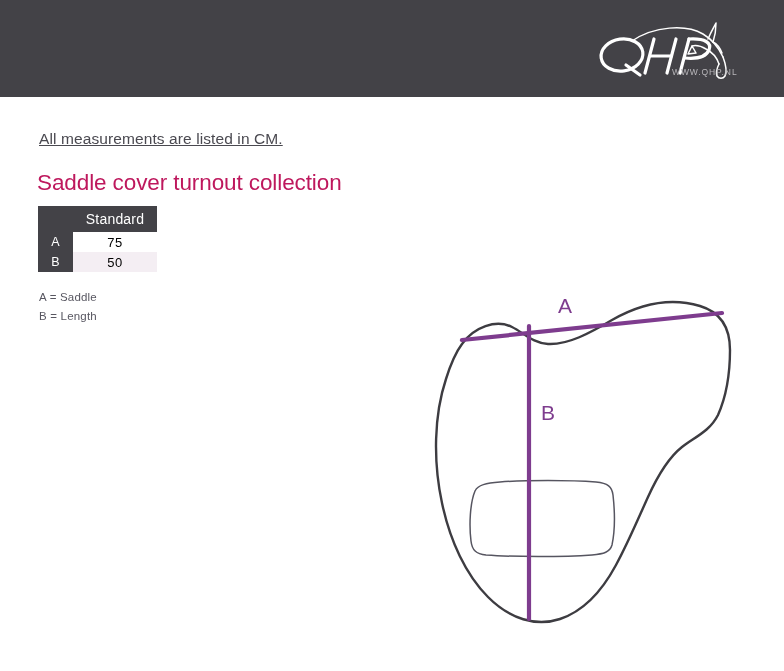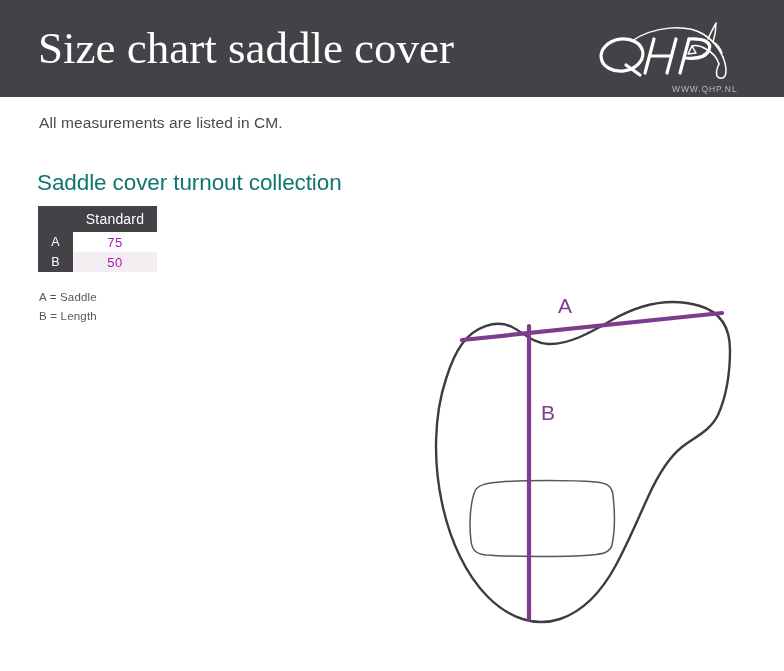--- a/index.html
+++ b/index.html
@@ -46,40 +46,40 @@
   #brand-logo svg { display: block; }
   #brand-url {
     position: absolute;
     left: 672px;
     top: 67px;
     font-family: "Liberation Sans", sans-serif;
     font-size: 8.5px;
     letter-spacing: 0.9px;
     color: #b9b7bb;
     white-space: nowrap;
-    margin-top: 17px;
   }
 
   
   #measure-note {
     position: absolute;
     left: 39px;
-    top: 114px;
+    top: 130px;
     font-size: 15.5px;
     color: #4a4950;
     letter-spacing: 0.1px;
     white-space: nowrap;
+    text-decoration: underline;
   }
   #section-heading {
     position: absolute;
     left: 37px;
     top: 170px;
     font-size: 22.5px;
     font-weight: 400;
-    color: #0f766e;
+    color: #be185d;
     letter-spacing: -0.1px;
     white-space: nowrap;
   }
 
   
   #size-table {
     position: absolute;
     left: 38px;
     top: 206px;
     border-collapse: collapse;
@@ -109,21 +109,21 @@
   .td-rowlabel {
     background: #434247;
     color: #ffffff;
     font-size: 12.5px;
     text-align: center;
     height: 20px;
     letter-spacing: 0.2px;
   }
   .td-value {
     font-size: 13px;
-    color: #a21caf;
+    color: #000000;
     text-align: center;
     height: 20px;
     letter-spacing: 0.4px;
   }
   .row-odd .td-value { background: #ffffff; }
   .row-even .td-value { background: #f4eef3; }
 
   #table-legend {
     position: absolute;
     left: 39px;
@@ -148,21 +148,20 @@
     font-family: "Liberation Sans", sans-serif;
     font-size: 21px;
     fill: #7e3c8e;
   }
 </style>
 </head>
 <body>
 
 <div id="header-band">
 
-  <div id="page-title">Size chart saddle cover</div>
 
   <div id="brand-logo">
     <svg width="160" height="66" viewBox="0 0 160 66" xmlns="http://www.w3.org/2000/svg">
 
       <g fill="none" stroke="#ffffff">
 
         <ellipse cx="30" cy="37" rx="21" ry="16" stroke-width="3.2" transform="rotate(-8 30 37)"></ellipse>
         <path d="M34 47 L48 57" stroke-width="3.2" stroke-linecap="round"></path>
 
         <path d="M62 21 L53 55" stroke-width="3.2" stroke-linecap="round"></path>

